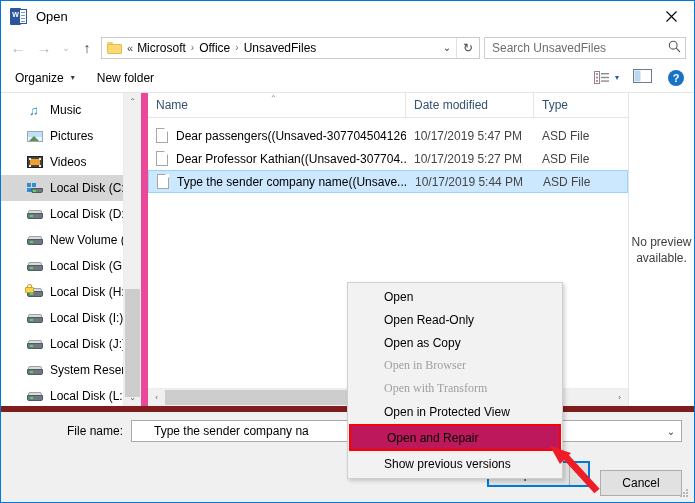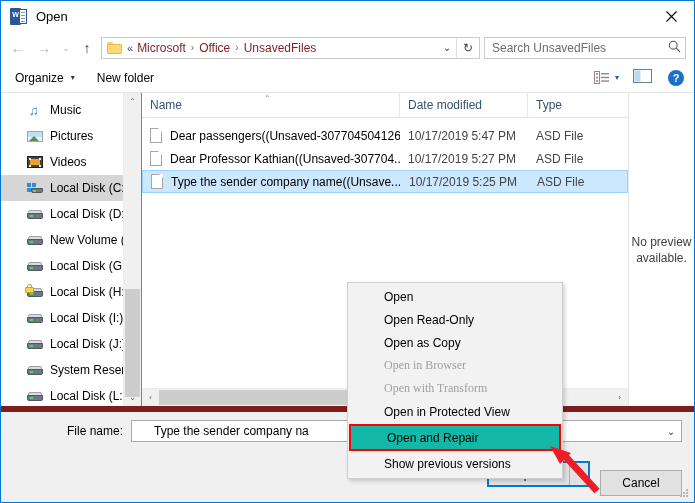--- a/index.html
+++ b/index.html
@@ -128,21 +128,21 @@
   .crumbs {
     display: flex; align-items: center;
     font-size: 12px; color: #000;
     flex: 1 1 auto;
     min-width: 0;
     overflow: hidden;
     white-space: nowrap;
   }
   .crumbs .sep { color: #6d6d6d; margin: 0 5px; font-size: 10px; }
   .crumbs .dbl { color: #404040; margin-right: 4px; font-size: 11px;}
-  .crumb { color: #7f1d1d; }
+  .crumb { color: #000000; }
   .addr-chev {
     width: 18px; text-align: center; color: #3b3b3b; font-size: 10px;
     flex: 0 0 auto;
   }
   .addr-div { width:1px; height:20px; background:#e0e0e0; flex:0 0 auto;}
   .refresh {
     width: 22px; text-align: center; color: #444; font-size: 12px; flex: 0 0 auto;
   }
   .searchbox {
     width: 202px;
@@ -297,21 +297,21 @@
     background:#cdcdcd;
   }
 
   
   .listpane {
     flex: 1 1 auto;
     display: flex;
     flex-direction: column;
     min-width: 0;
     background: #fff;
-    border-left: 1px solid #ec4899;
+    border-left: 7px solid #ec4899;
   }
   .colhdr {
     height: 24px;
     display: flex;
     align-items: center;
     border-bottom: 1px solid #e5e5e5;
     flex: 0 0 auto;
     font-size: 12px;
     color: #33536f;
     position: relative;
@@ -482,21 +482,21 @@
   .ctxitem {
     height: 23px;
     display: flex; align-items: center;
     padding-left: 36px;
     font-size: 12px;
     color: #000;
     box-sizing: border-box;
   }
   .ctxitem.disabled { color: #a0a0a0; font-family: Liberation Serif, serif; }
   .ctxitem.highlight {
-    background: #14b8a6;
+    background: #be185d;
     color: #000;
   }
   .ctx-hl-wrap {
     border: 2px solid #ff0000;
     margin: 1px 1px;
     box-sizing: border-box;
   }
   
   .red-arrow {
     position: absolute;
@@ -764,21 +764,21 @@
             <span>Dear Professor Kathian((Unsaved-307704...</span>
           </div>
           <div class="cell date">10/17/2019 5:27 PM</div>
           <div class="cell type">ASD File</div>
         </div>
         <div class="row selected">
           <div class="cell name">
             <span class="doc-ic"></span>
             <span>Type the sender company name((Unsave...</span>
           </div>
-          <div class="cell date">10/17/2019 5:25 PM</div>
+          <div class="cell date">10/17/2019 5:44 PM</div>
           <div class="cell type">ASD File</div>
         </div>
       </div>
       <div class="hscroll">
         <div class="arr">‹</div>
         <div class="track">
           <div class="thumb" style="left:0;width:325px;"></div>
         </div>
         <div class="arr">›</div>
       </div>

